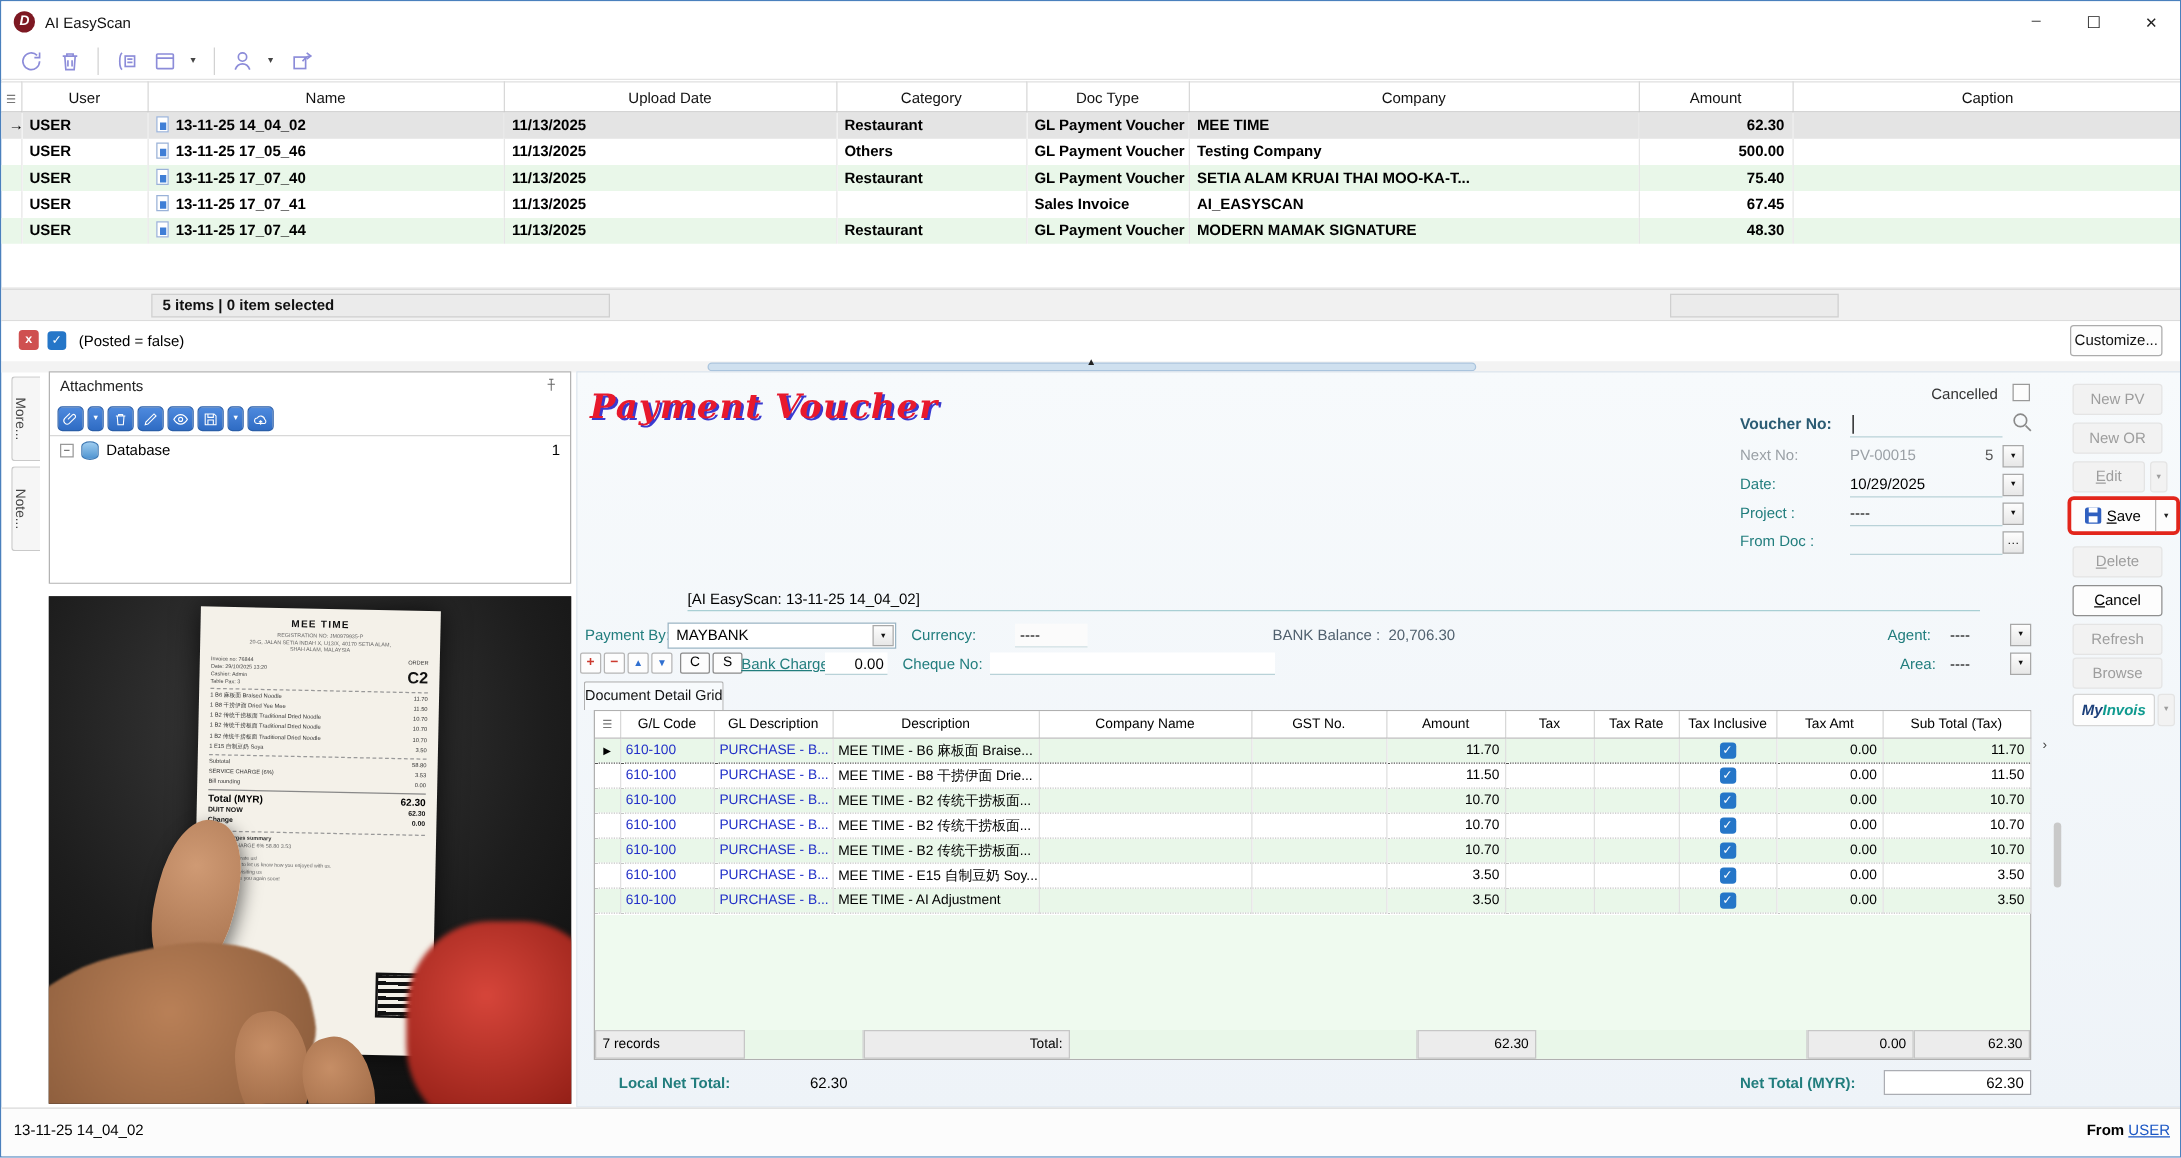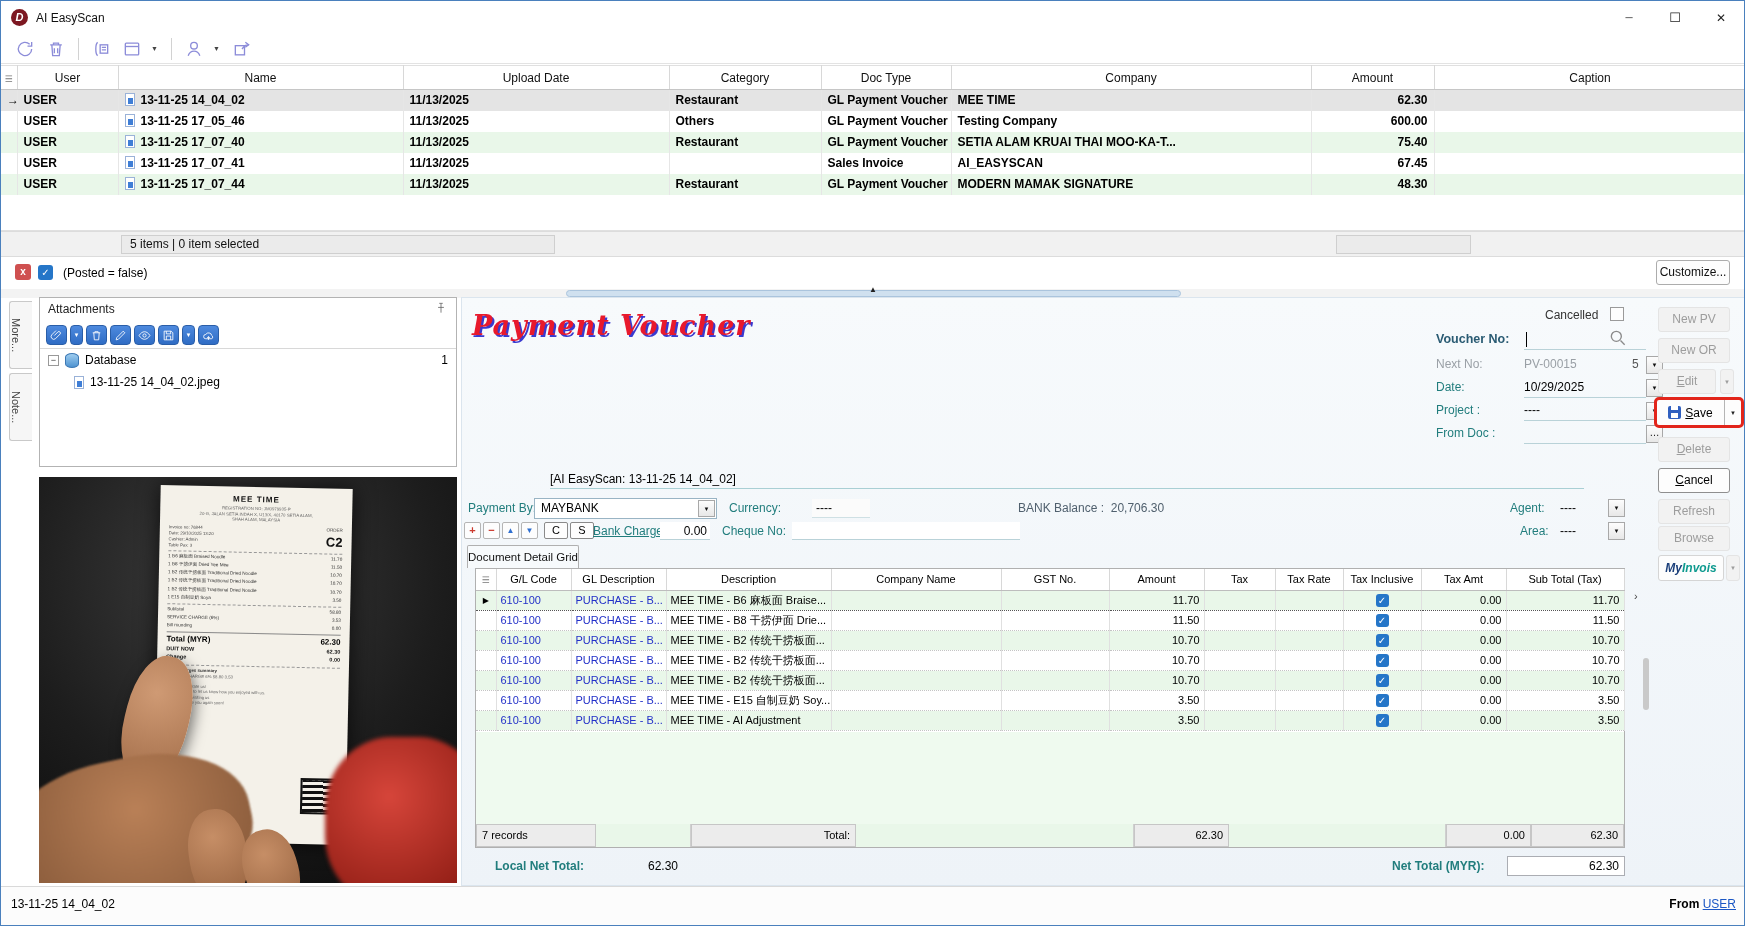--- a/index.html
+++ b/index.html
@@ -35,21 +35,21 @@
   td.num, th.num { text-align:right; }
   td.ind { padding:0; text-align:center; font-size:11px; }
   tr.sel td.ind::after { content:"→"; }
   .col-chooser { font-size:9px; color:#777; }
   .col-chooser::after { content:"☰"; }
   .ficon { display:inline-block; width:10px; height:13px; border:1px solid #9ab2d8; background:#fff; position:relative; margin-right:6px; vertical-align:-2px; }
   .ficon::after { content:""; position:absolute; left:2px; top:4px; width:5px; height:6px; background:#3f7ed6; }
   
   .grid-status { position:absolute; left:0; top:230px; width:1745px; height:26px; background:#f1f1f1; border-top:1px solid #dcdcdc; border-bottom:1px solid #dcdcdc; }
   .gs-seg { position:absolute; top:3px; height:19px; background:#ebebeb; border:1px solid #cfcfcf; font-size:12px; color:#111; padding:1px 8px; }
-  .gs-seg.text { left:120px; width:434px; }
+  .gs-seg.text { left:120px; width:367px;font-weight:bold; }
   .gs-seg.blank { left:1335px; width:135px; }
   
   .filterbar { position:absolute; left:0; top:256px; width:1745px; height:32px; background:#fff; }
   .f-x { position:absolute; left:14px; top:7px; width:16px; height:16px; background:#cf5050; border-radius:3px; color:#fff; font-size:10px; font-weight:bold; text-align:center; line-height:15px; }
   .f-x::after { content:"x"; }
   .chk { width:15px; height:15px; background:#2576c8; border-radius:3px; color:#fff; font-size:10px; line-height:15px; text-align:center; }
   .chk::after { content:"✓"; }
   .f-chk { position:absolute; left:37px; top:8px; }
   .f-text { position:absolute; left:62px; top:9px; font-size:12px; color:#000; }
   .customize { position:absolute; left:1655px; top:3px; width:74px; height:25px; background:#fdfdfd; border:1px solid #acacac; border-radius:3px; font-size:12px; text-align:center; line-height:23px; color:#111; }
@@ -103,21 +103,21 @@
   .f2 { left:205px; bottom:-26px; width:54px; height:80px; transform:rotate(-16deg); }
   .red-obj { position:absolute; right:-28px; bottom:-24px; width:160px; height:170px; background:radial-gradient(circle at 40% 35%, #d6453a, #7e130b); border-radius:42%; filter:blur(2px); }
   
   .form { position:absolute; left:460px; top:296px; width:1440px; height:589px; background:linear-gradient(#f7fafc,#eef3f8); border:1px solid #dbe5ee; }
   .pv-title { position:absolute; left:10px; top:12px; font-family:"DejaVu Serif", serif; font-style:italic; font-weight:bold; font-size:27px; color:#e8192c; text-shadow:2px 2px 0 #3a3ad0; letter-spacing:1px; }
   .cancelled-label { position:absolute; left:1083px; top:10px; font-size:12px; color:#333; }
   .cancelled-box { position:absolute; left:1148px; top:9px; width:14px; height:14px; border:1px solid #9a9a9a; background:#fdfdfd; }
   .lbl { font-size:12px; color:#217d7d; }
   .lbl-gray { font-size:12px; color:#9aa0a6; }
   .lbl-bold { font-size:12.5px; color:#2a5b73; font-weight:bold; }
-  .hrow { position:absolute; left:974px; width:260px; height:20px; }
+  .hrow { position:absolute; left:930px; width:260px; height:20px; }
   .hrow .hl { position:absolute; left:0; top:2px; }
   .hrow .hv { position:absolute; left:88px; top:2px; font-size:12px; color:#000; width:112px; }
   .hrow .hv.gray { color:#9aa0a6; }
   .hrow .underline { position:absolute; left:88px; top:19px; width:122px; border-bottom:1px solid #b9d2d8; }
   .combo-btn { position:absolute; width:17px; height:18px; top:1px; background:linear-gradient(#fdfdfd,#e7e7e7); border:1px solid #a8a8a8; font-size:6px; color:#111; text-align:center; line-height:17px; }
   .combo-btn::after { content:"▼"; }
   .dots-btn { position:absolute; width:17px; height:18px; top:1px; background:linear-gradient(#fdfdfd,#e7e7e7); border:1px solid #a8a8a8; font-size:10px; color:#111; text-align:center; line-height:14px; }
   .dots-btn::after { content:"…"; }
   .caret-pos { left:210px; }
   .suffix5 { position:absolute; left:196px; top:2px; font-size:12px; color:#555; }
@@ -290,21 +290,21 @@
         <td></td>
       </tr>
       <tr>
         <td class="ind"></td>
         <td>USER</td>
         <td><span class="ficon"></span><span>13-11-25 17_05_46</span></td>
         <td>11/13/2025</td>
         <td>Others</td>
         <td>GL Payment Voucher</td>
         <td>Testing Company</td>
-        <td class="num">600.00</td>
+        <td class="num">500.00</td>
         <td></td>
       </tr>
       <tr class="green">
         <td class="ind"></td>
         <td>USER</td>
         <td><span class="ficon"></span><span>13-11-25 17_07_40</span></td>
         <td>11/13/2025</td>
         <td>Restaurant</td>
         <td>GL Payment Voucher</td>
         <td>SETIA ALAM KRUAI THAI MOO-KA-T...</td>
@@ -398,24 +398,20 @@
           <path d="M12 20v-6M9.5 16.5L12 14l2.5 2.5"></path>
         </svg>
       </div>
   </div>
   <div class="attach-tree">
     <div class="tree-row">
       <div class="tree-expander"></div>
       <div class="db-icon"></div>
       <span>Database</span>
       <span class="tree-count">1</span>
-    </div>
-    <div class="tree-row tree-child">
-      <span class="ficon"></span>
-      <span>13-11-25 14_04_02.jpeg</span>
     </div>
   </div>
 </div>
 
 <div class="photo">
   <div class="photo-bg"></div>
   <div class="receipt">
     <div class="r-store">MEE TIME</div>
     <div class="r-tiny">REGISTRATION NO: JM0979935-P</div>
     <div class="r-tiny">20-G, JALAN SETIA INDAH X, U13/X, 40170 SETIA ALAM,</div>

